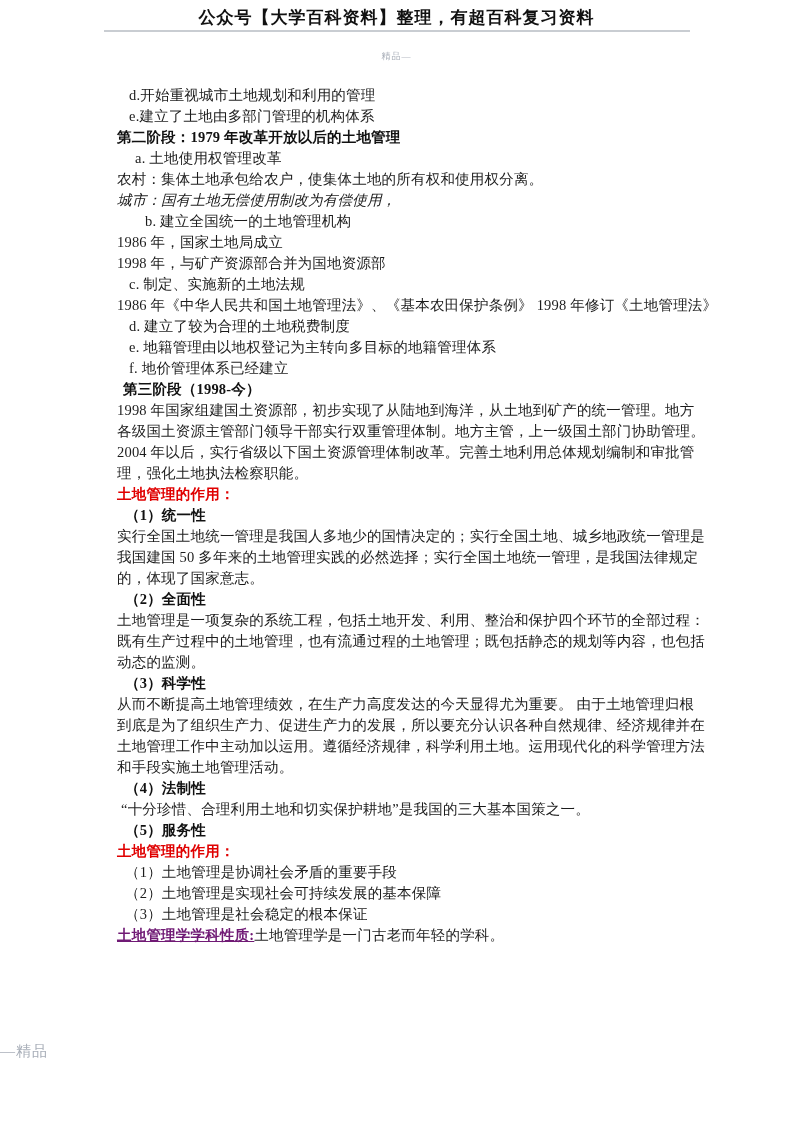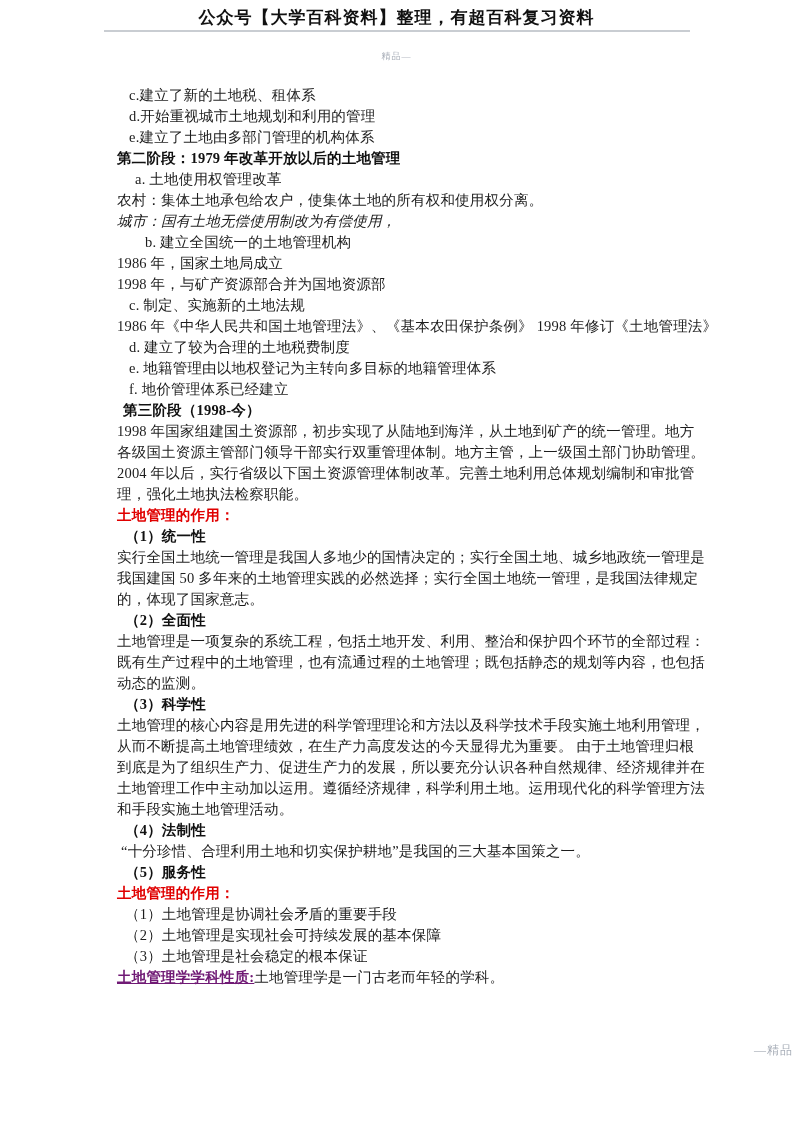--- a/index.html
+++ b/index.html
@@ -43,22 +43,22 @@
     text-align: center;
     font-size: 9px;
     color: #a8aeb8;
     letter-spacing: 1px;
   }
   .watermark-bottom {
     position: absolute;
     top: 1042px;
     left: 0;
     width: 100%;
-    text-align: right;
-    font-size: 12px;
+    text-align: left;
+    font-size: 15px;
     color: #a8aeb8;
     letter-spacing: 1px;
   }
   .content {
     position: absolute;
     top: 85px;
     left: 117px;
     width: 575px;
   }
   .line {
@@ -75,21 +75,20 @@
 </style>
 </head>
 <body>
 
 <div class="page">
   <div class="header-title">公众号【大学百科资料】整理，有超百科复习资料</div>
   <div class="header-rule"></div>
   <div class="watermark-top">精品—</div>
 
   <div class="content" id="doc-lines">
-      <div class="line" style="padding-left: 12px;"><span class="run-normal">c.建立了新的土地税、租体系</span></div>
       <div class="line" style="padding-left: 12px;"><span class="run-normal">d.开始重视城市土地规划和利用的管理</span></div>
       <div class="line" style="padding-left: 12px;"><span class="run-normal">e.建立了土地由多部门管理的机构体系</span></div>
       <div class="line" style="padding-left: 0px;"><span class="run-bold">第二阶段：1979 年改革开放以后的土地管理</span></div>
       <div class="line" style="padding-left: 18px;"><span class="run-normal">a. 土地使用权管理改革</span></div>
       <div class="line" style="padding-left: 0px;"><span class="run-normal">农村：集体土地承包给农户，使集体土地的所有权和使用权分离。</span></div>
       <div class="line" style="padding-left: 0px; font-style: italic;"><span class="run-normal">城市：国有土地无偿使用制改为有偿使用，</span></div>
       <div class="line" style="padding-left: 28px;"><span class="run-normal">b. 建立全国统一的土地管理机构</span></div>
       <div class="line" style="padding-left: 0px;"><span class="run-normal">1986 年，国家土地局成立</span></div>
       <div class="line" style="padding-left: 0px;"><span class="run-normal">1998 年，与矿产资源部合并为国地资源部</span></div>
       <div class="line" style="padding-left: 12px;"><span class="run-normal">c. 制定、实施新的土地法规</span></div>
@@ -105,21 +104,20 @@
       <div class="line" style="padding-left: 0px;"><span class="run-redbold">土地管理的作用：</span></div>
       <div class="line" style="padding-left: 8px;"><span class="run-bold">（1）统一性</span></div>
       <div class="line" style="padding-left: 0px;"><span class="run-normal">实行全国土地统一管理是我国人多地少的国情决定的；实行全国土地、城乡地政统一管理是</span></div>
       <div class="line" style="padding-left: 0px;"><span class="run-normal">我国建国 50 多年来的土地管理实践的必然选择；实行全国土地统一管理，是我国法律规定</span></div>
       <div class="line" style="padding-left: 0px;"><span class="run-normal">的，体现了国家意志。</span></div>
       <div class="line" style="padding-left: 8px;"><span class="run-bold">（2）全面性</span></div>
       <div class="line" style="padding-left: 0px;"><span class="run-normal">土地管理是一项复杂的系统工程，包括土地开发、利用、整治和保护四个环节的全部过程：</span></div>
       <div class="line" style="padding-left: 0px;"><span class="run-normal">既有生产过程中的土地管理，也有流通过程的土地管理；既包括静态的规划等内容，也包括</span></div>
       <div class="line" style="padding-left: 0px;"><span class="run-normal">动态的监测。</span></div>
       <div class="line" style="padding-left: 8px;"><span class="run-bold">（3）科学性</span></div>
-      <div class="line" style="padding-left: 0px;"><span class="run-normal">土地管理的核心内容是用先进的科学管理理论和方法以及科学技术手段实施土地利用管理，</span></div>
       <div class="line" style="padding-left: 0px;"><span class="run-normal">从而不断提高土地管理绩效，在生产力高度发达的今天显得尤为重要。 由于土地管理归根</span></div>
       <div class="line" style="padding-left: 0px;"><span class="run-normal">到底是为了组织生产力、促进生产力的发展，所以要充分认识各种自然规律、经济规律并在</span></div>
       <div class="line" style="padding-left: 0px;"><span class="run-normal">土地管理工作中主动加以运用。遵循经济规律，科学利用土地。运用现代化的科学管理方法</span></div>
       <div class="line" style="padding-left: 0px;"><span class="run-normal">和手段实施土地管理活动。</span></div>
       <div class="line" style="padding-left: 8px;"><span class="run-bold">（4）法制性</span></div>
       <div class="line" style="padding-left: 4px;"><span class="run-normal">“十分珍惜、合理利用土地和切实保护耕地”是我国的三大基本国策之一。</span></div>
       <div class="line" style="padding-left: 8px;"><span class="run-bold">（5）服务性</span></div>
       <div class="line" style="padding-left: 0px;"><span class="run-redbold">土地管理的作用：</span></div>
       <div class="line" style="padding-left: 8px;"><span class="run-normal">（1）土地管理是协调社会矛盾的重要手段</span></div>
       <div class="line" style="padding-left: 8px;"><span class="run-normal">（2）土地管理是实现社会可持续发展的基本保障</span></div>

